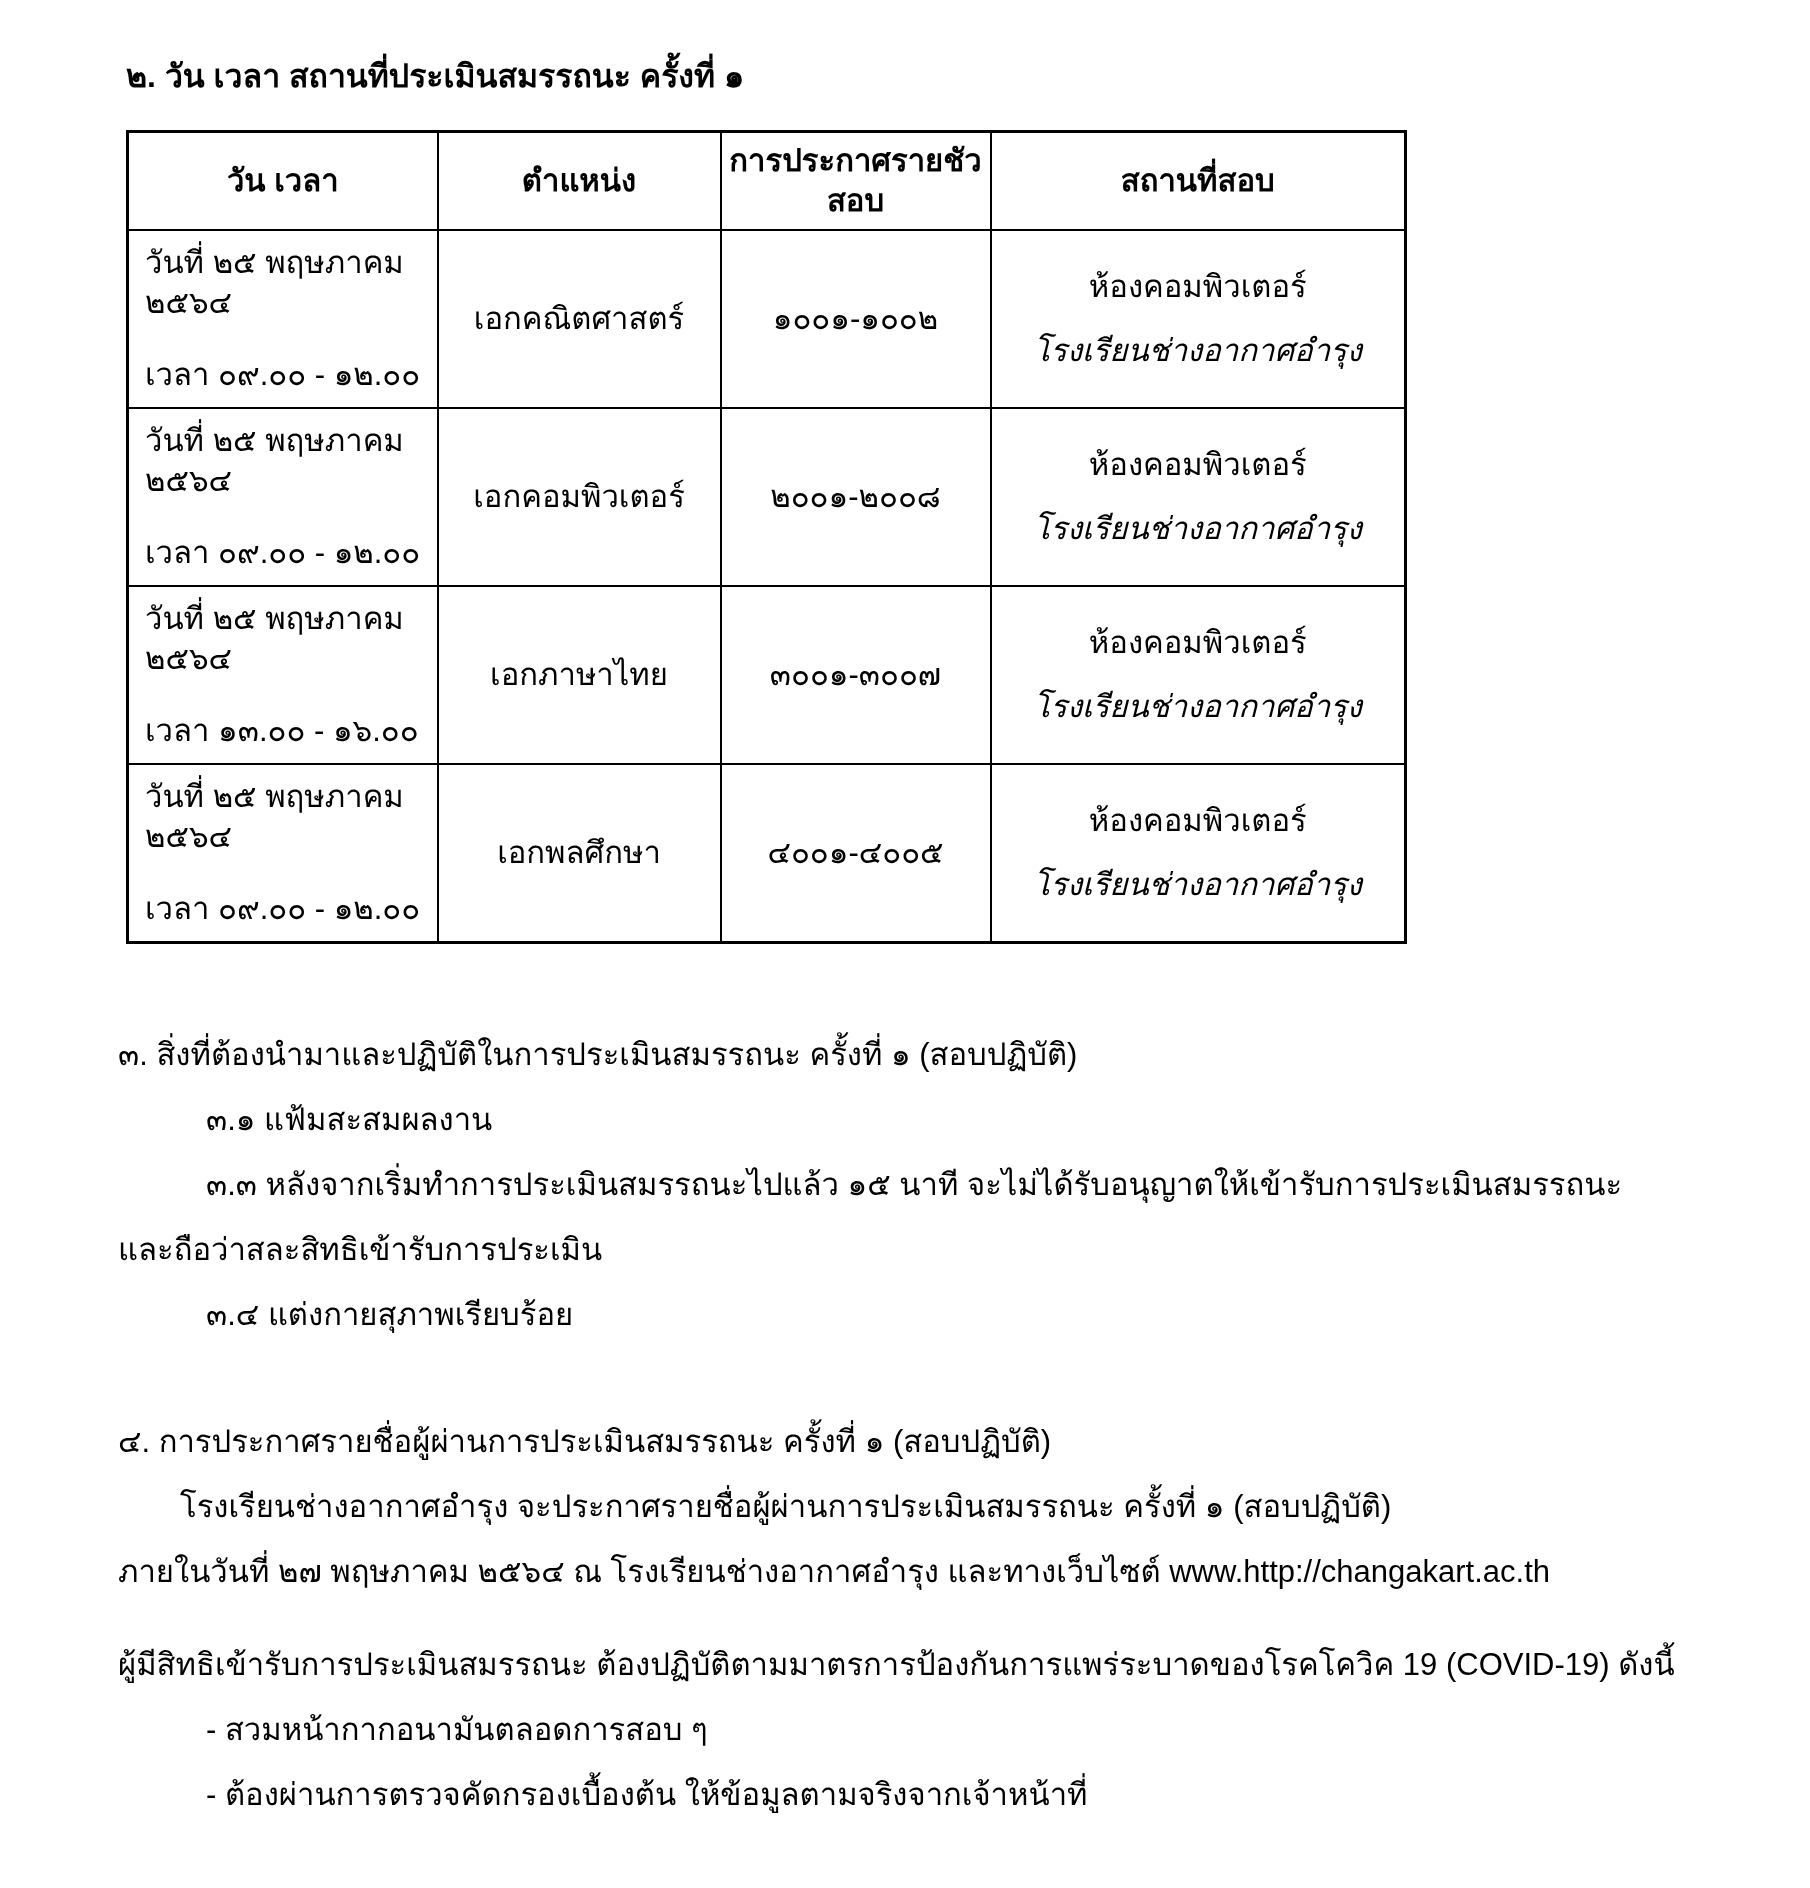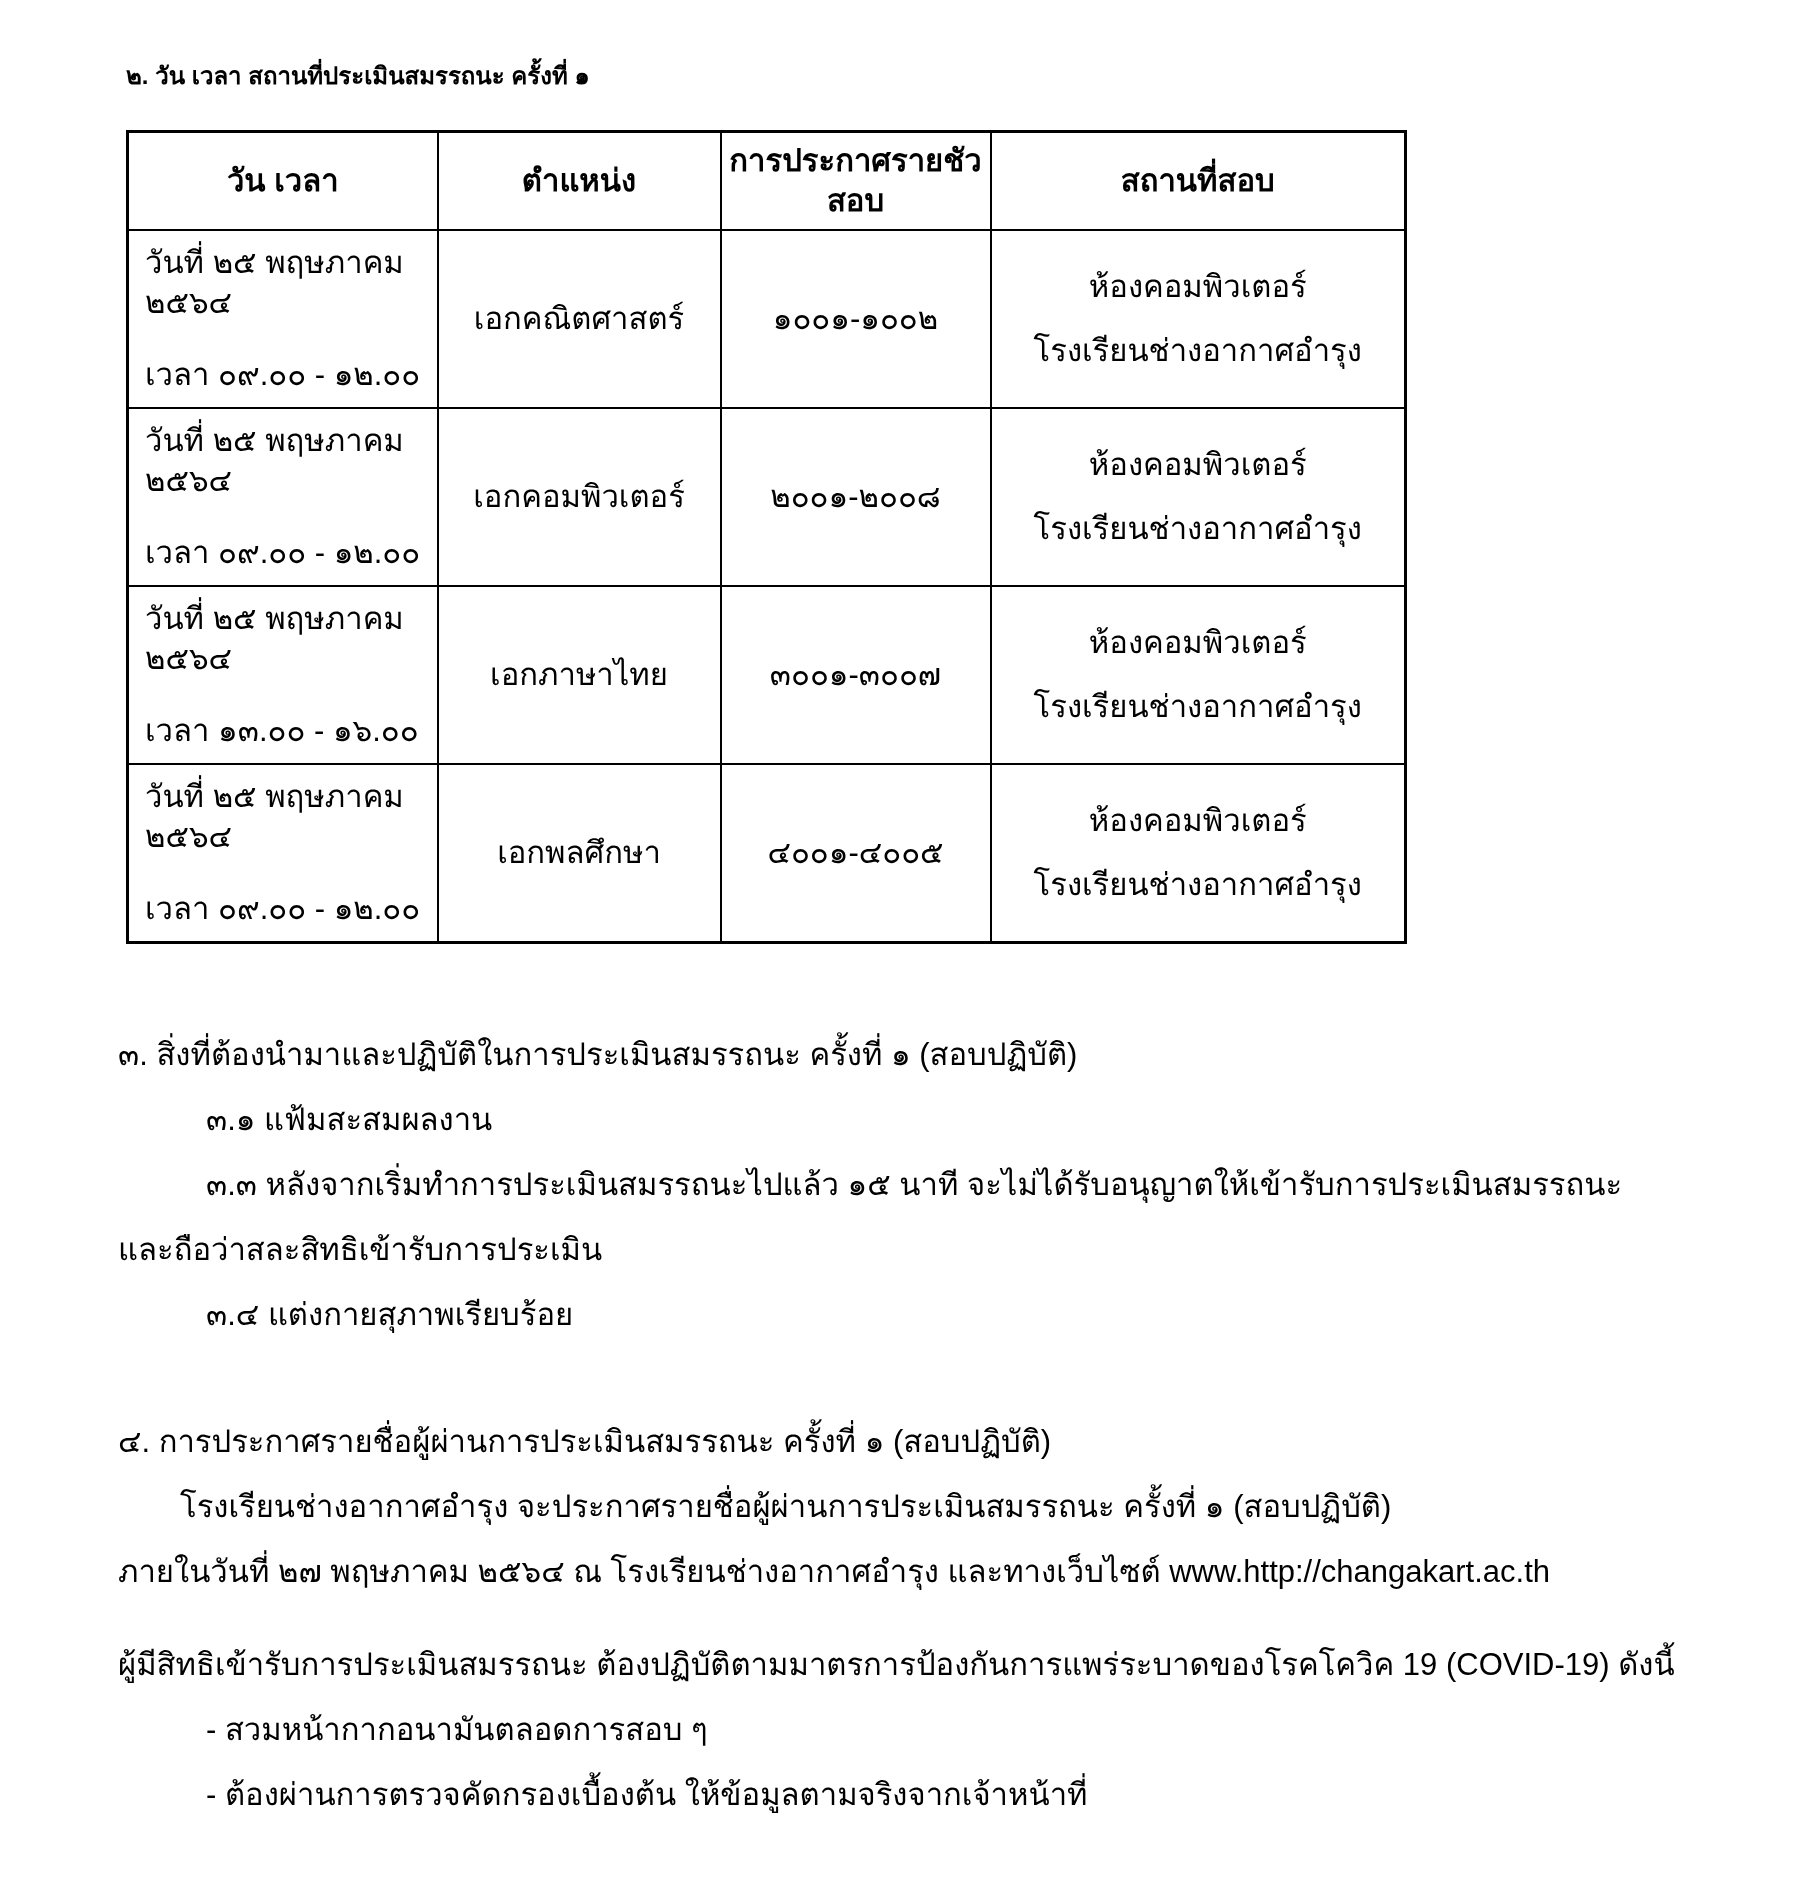--- a/index.html
+++ b/index.html
@@ -12,21 +12,21 @@
     width: 1810px;
     height: 1888px;
     box-sizing: border-box;
     padding: 52px 110px 0 118px;
     font-family: "Liberation Sans", "DejaVu Sans", sans-serif;
     font-size: 31px;
     line-height: 65px;
   }
   .doc-heading {
     font-weight: bold;
-    font-size: 24px;
+    font-size: 32px;
     margin: 0 0 30px 8px;
     line-height: 48px;
   }
   table.schedule {
     border-collapse: collapse;
     border: 3px solid #000;
     margin-left: 8px;
     width: 1278px;
     table-layout: fixed;
     padding-left: 36px;
@@ -67,20 +67,21 @@
     text-align: center;
     padding: 10px 4px;
     border-radius: 28px;
   }
   td.c-location .dline {
     line-height: 40px;
     display: block;
   }
   td.c-location .dline + .dline {
     margin-top: 24px;
+    font-style: italic;
   }
   .para {
     margin: 0;
   }
   .indent1 {
     text-indent: 88px;
   }
   .indent-small {
     text-indent: 62px;
   }

